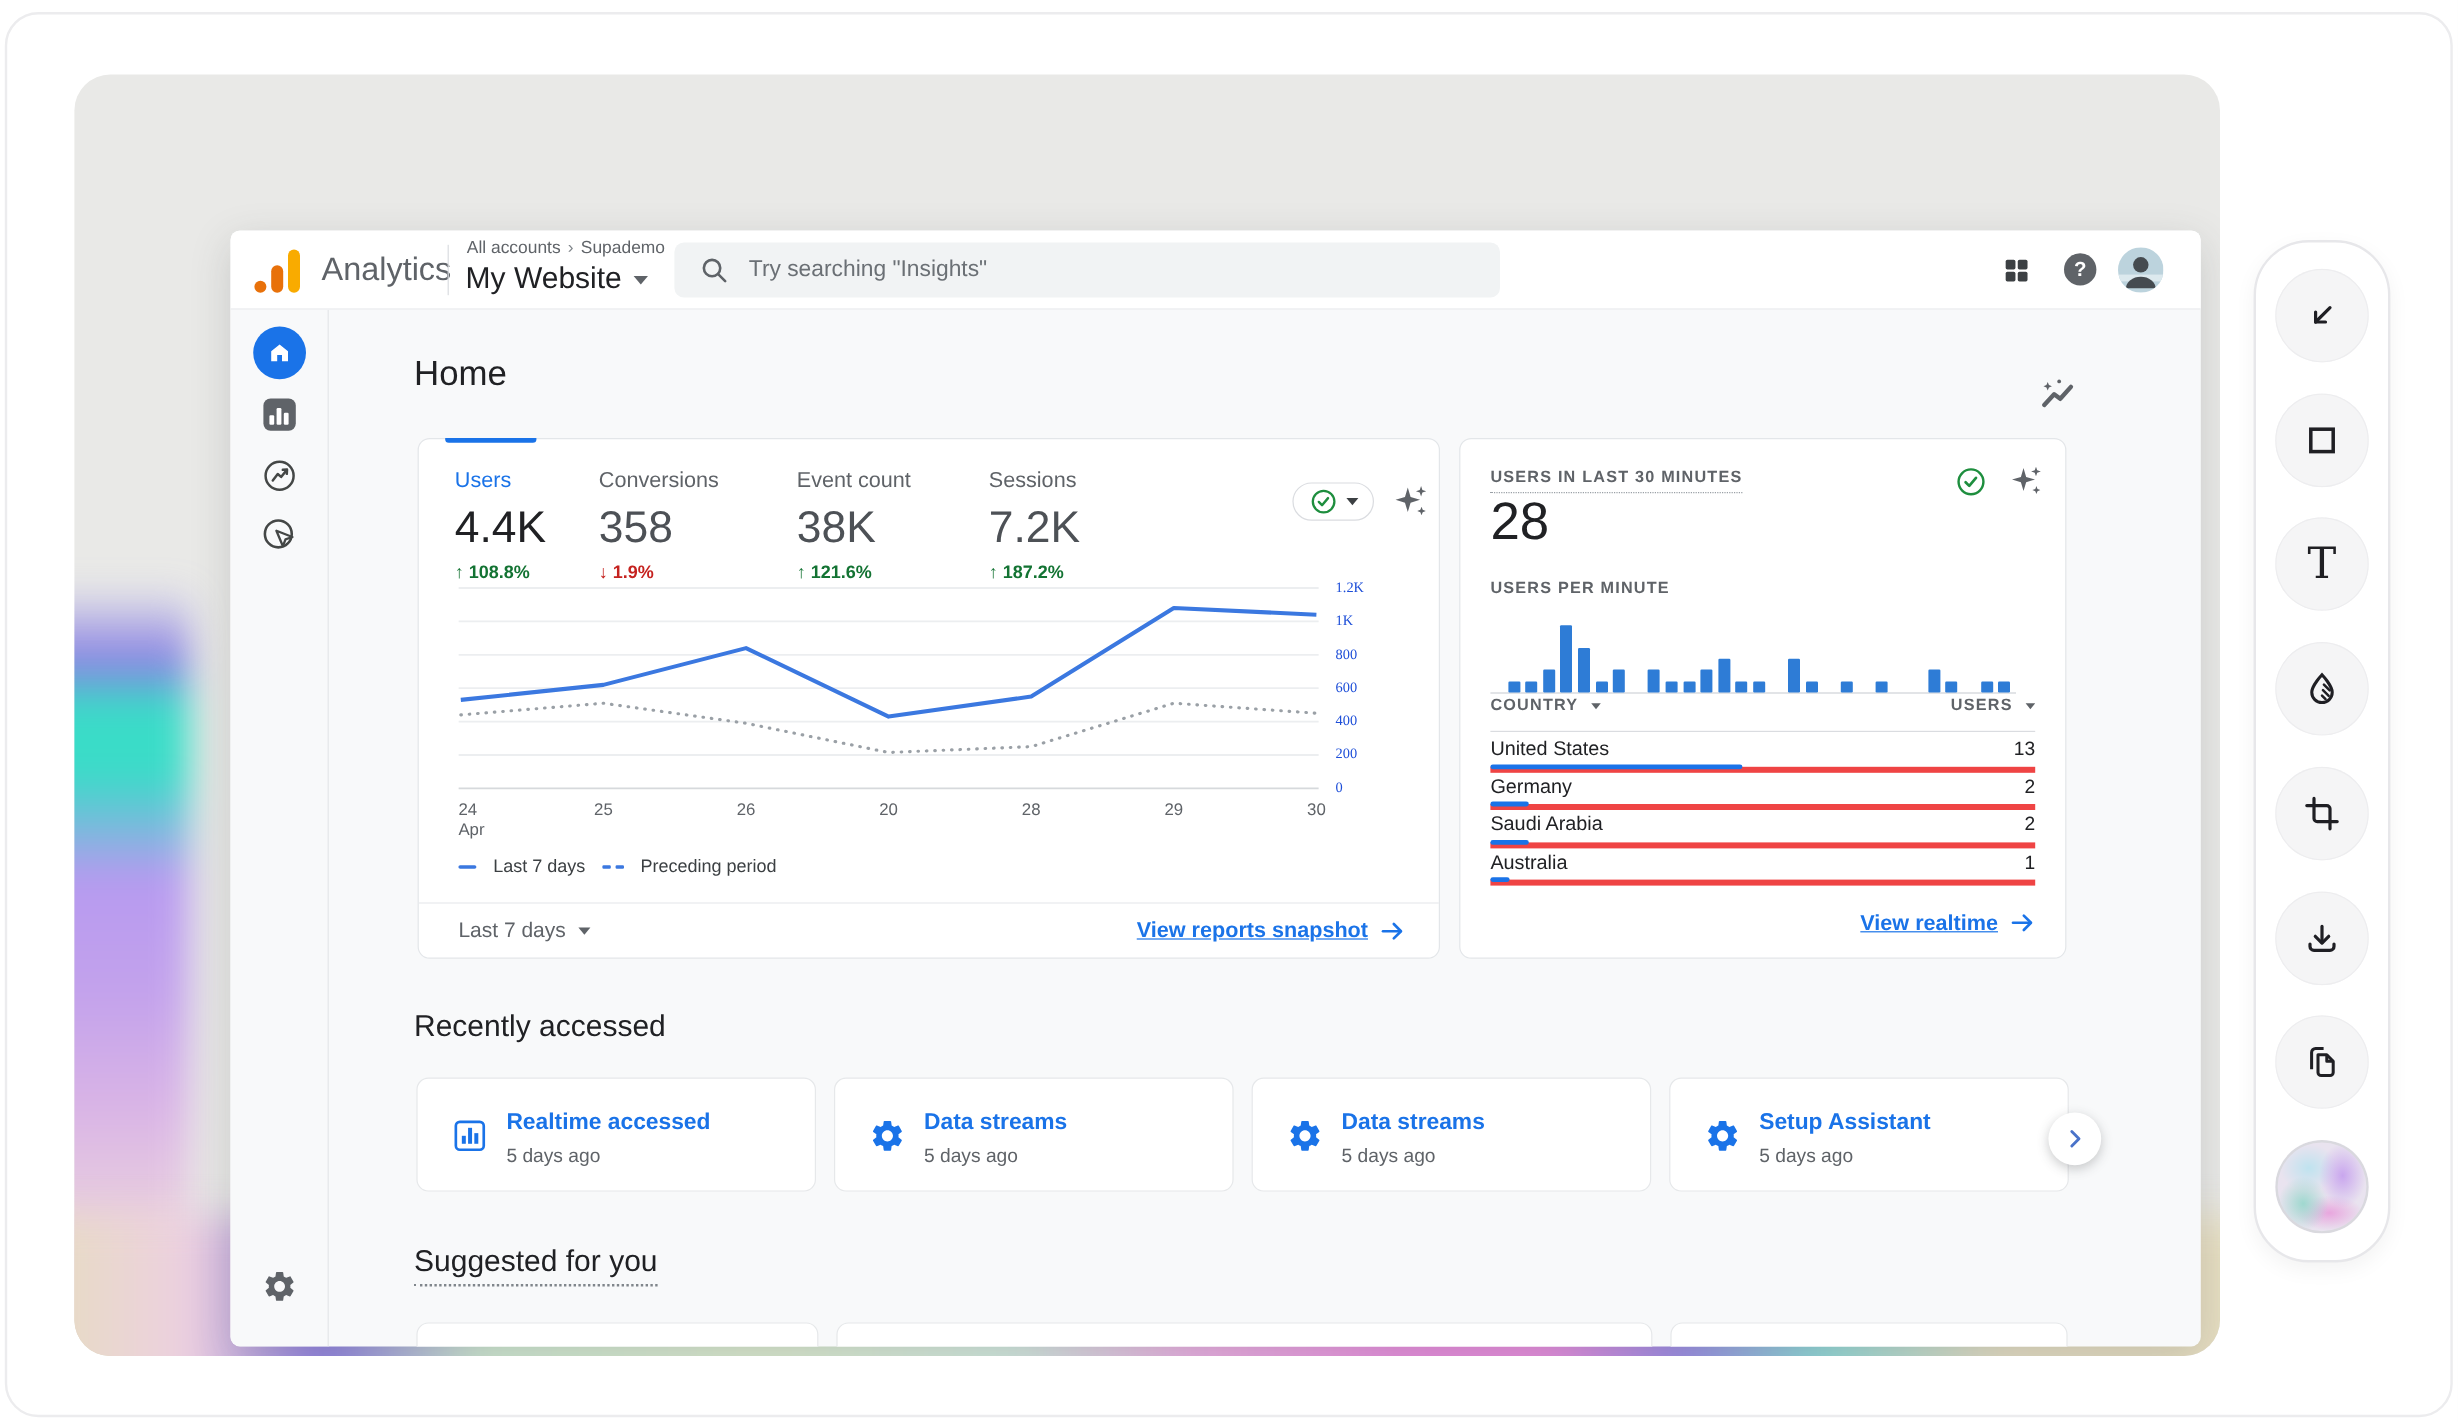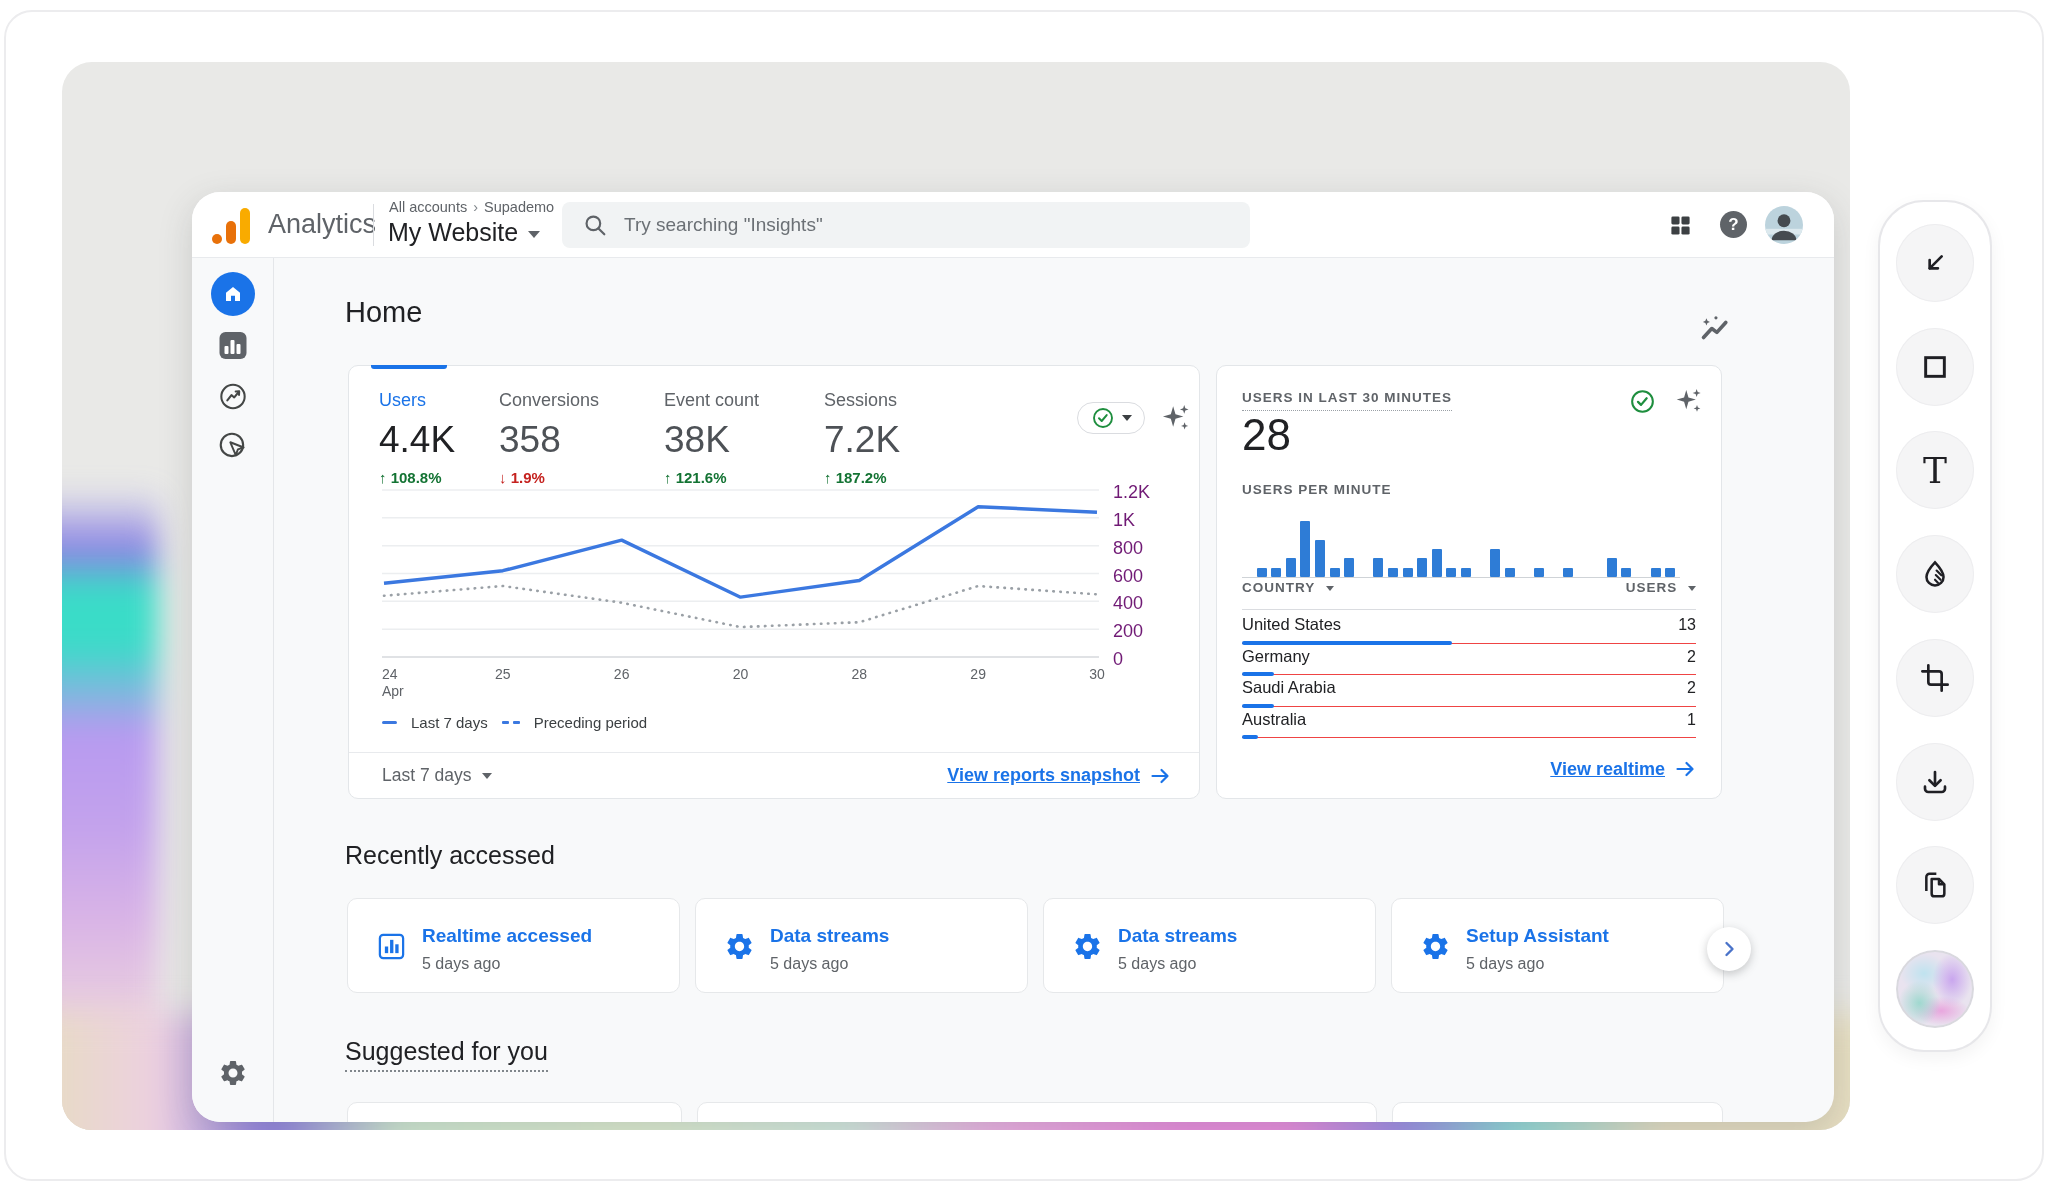--- a/index.html
+++ b/index.html
@@ -17,21 +17,21 @@
       #3adcc8 23%, #b79af0 36%, #c3a2ec 50%, #d9b4e6 64%, #e9cfdf 78%, #e6ddc0 96%);
     filter:blur(14px); }
   .canvas .grad-bottom { position:absolute; left:-34px; right:-34px; bottom:-40px; height:156px;
     background:linear-gradient(90deg, #e6ddc0 0%, #edd0e0 7%, #8e7fe0 13%, #cfe8d2 20%,
       #dcead0 33%, #d2e9df 44%, #eab0e2 52%, #e88ede 62%, #e88ede 68%, #9b8ce5 74%,
       #8fd8d8 80%, #e4ddc4 88%, #e6ddc0 100%);
     filter:blur(16px); }
 
   
   .window { position:absolute; left:130px; top:130px; width:1642px; height:930px;
-    background:#f8f9fa; border-radius:28px; overflow:hidden;
+    background:#f8f9fa; border-radius:8px; overflow:hidden;
     box-shadow:0 10px 34px rgba(60,64,67,.18); }
 
   
   .ga-header { position:absolute; left:0; top:0; right:0; height:66px; background:#fff;
     border-bottom:1px solid #e8eaed; z-index:5; }
   .logo { position:absolute; left:20px; top:13px; width:44px; height:42px; }
   .logo i { position:absolute; bottom:3px; border-radius:5px; }
   .logo .b1 { left:0;  width:10px; height:10px; background:#e8710a; }
   .logo .b2 { left:14px; width:10px; height:23px; background:#e8710a; }
   .logo .b3 { left:28px; width:10px; height:36px; background:#f9ab00; }
@@ -80,21 +80,21 @@
   .m-delta { margin-top:8px; font-size:15px; font-weight:700; }
   .m-delta.positive { color:#137333; } .m-delta.negative { color:#c5221f; }
   .status-pill { position:absolute; left:728px; top:36px; width:68px; height:32px; background:#fff;
     border:1.5px solid #dadce0; border-radius:17px; display:flex; align-items:center;
     justify-content:center; gap:7px; cursor:pointer; }
   .pill-caret { width:0; height:0; border-left:5px solid transparent; border-right:5px solid transparent;
     border-top:6px solid #3c4043; }
   .sparkle-btn { position:absolute; cursor:pointer; }
   .trend-wrap { position:absolute; left:33px; top:122px; width:717px; height:171px; }
   .y-axis { position:absolute; left:758px; top:122px; width:60px; height:171px; }
-  .y-tick { position:absolute; left:6px; font-size:18px; color:#701a75; }
+  .y-tick { position:absolute; left:6px; font-size:12px; color:#1d4ed8;font-family:Liberation Serif, serif; }
   .x-axis { position:absolute; left:33px; top:300px; width:717px; height:40px; }
   .x-tick { position:absolute; width:44px; text-align:center; font-size:14px; color:#5f6368; line-height:17px; }
   .legend { position:absolute; left:33px; top:348px; display:flex; align-items:center; gap:14px;
     font-size:15px; color:#3c4043; }
   .lg-solid { width:15px; height:3.5px; background:#3b78e0; border-radius:2px; }
   .lg-dash { display:inline-flex; gap:4px; }
   .lg-dash i { width:7px; height:3.5px; background:#3b78e0; border-radius:1px; }
   .card-footer { position:absolute; left:0; right:0; bottom:0; height:46px; border-top:1px solid #e8eaed;
     display:flex; align-items:center; }
   .range-sel { margin-left:33px; font-size:17.5px; color:#5f6368; cursor:pointer; }
@@ -108,21 +108,21 @@
   .rt-title { position:absolute; left:25px; top:24px; padding-bottom:5px;
     border-bottom:1.5px dotted #9aa0a6; cursor:default; }
   .rt-value { position:absolute; left:25px; top:44px; font-size:44px; color:#202124; }
   .rt-permin { position:absolute; left:25px; top:116px; }
   .minute-bars { position:absolute; left:25px; top:146px; width:438px; height:66px;
     display:flex; align-items:flex-end; gap:4.6px; border-bottom:1.5px solid #cfd3d7; }
   .mbar { width:10px; background:#2e7cd6; border-radius:1px; flex:0 0 auto; }
   .tbl-head { position:absolute; left:25px; right:25px; top:214px; height:30px;
     border-bottom:1.5px solid #dadce0; display:flex; justify-content:space-between; cursor:pointer; }
   .tbl-rows { position:absolute; left:25px; right:25px; top:246px; }
-  .c-row { position:relative; height:31.5px; border-bottom:1px solid #ef4444; }
+  .c-row { position:relative; height:31.5px; border-bottom:5px solid #ef4444; }
   .c-name { position:absolute; left:0; top:3px; font-size:16.5px; color:#202124; }
   .c-val { position:absolute; right:0; top:4px; font-size:16px; color:#202124; }
   .c-bar { position:absolute; left:0; bottom:-2px; height:4px; background:#1a73e8; border-radius:2px; }
   .rt-link { position:absolute; right:25px; bottom:18px; }
 
   
   .ra-row { position:absolute; left:155px; top:706px; width:1392px; height:95px; display:flex; gap:15px; }
   .ra-card { width:333px; height:95px; background:#fff; border:1.5px solid #e6e8ea;
     border-radius:10px; position:relative; cursor:pointer; flex:0 0 auto; }
   .ra-ico { position:absolute; left:28px; top:32px; }

